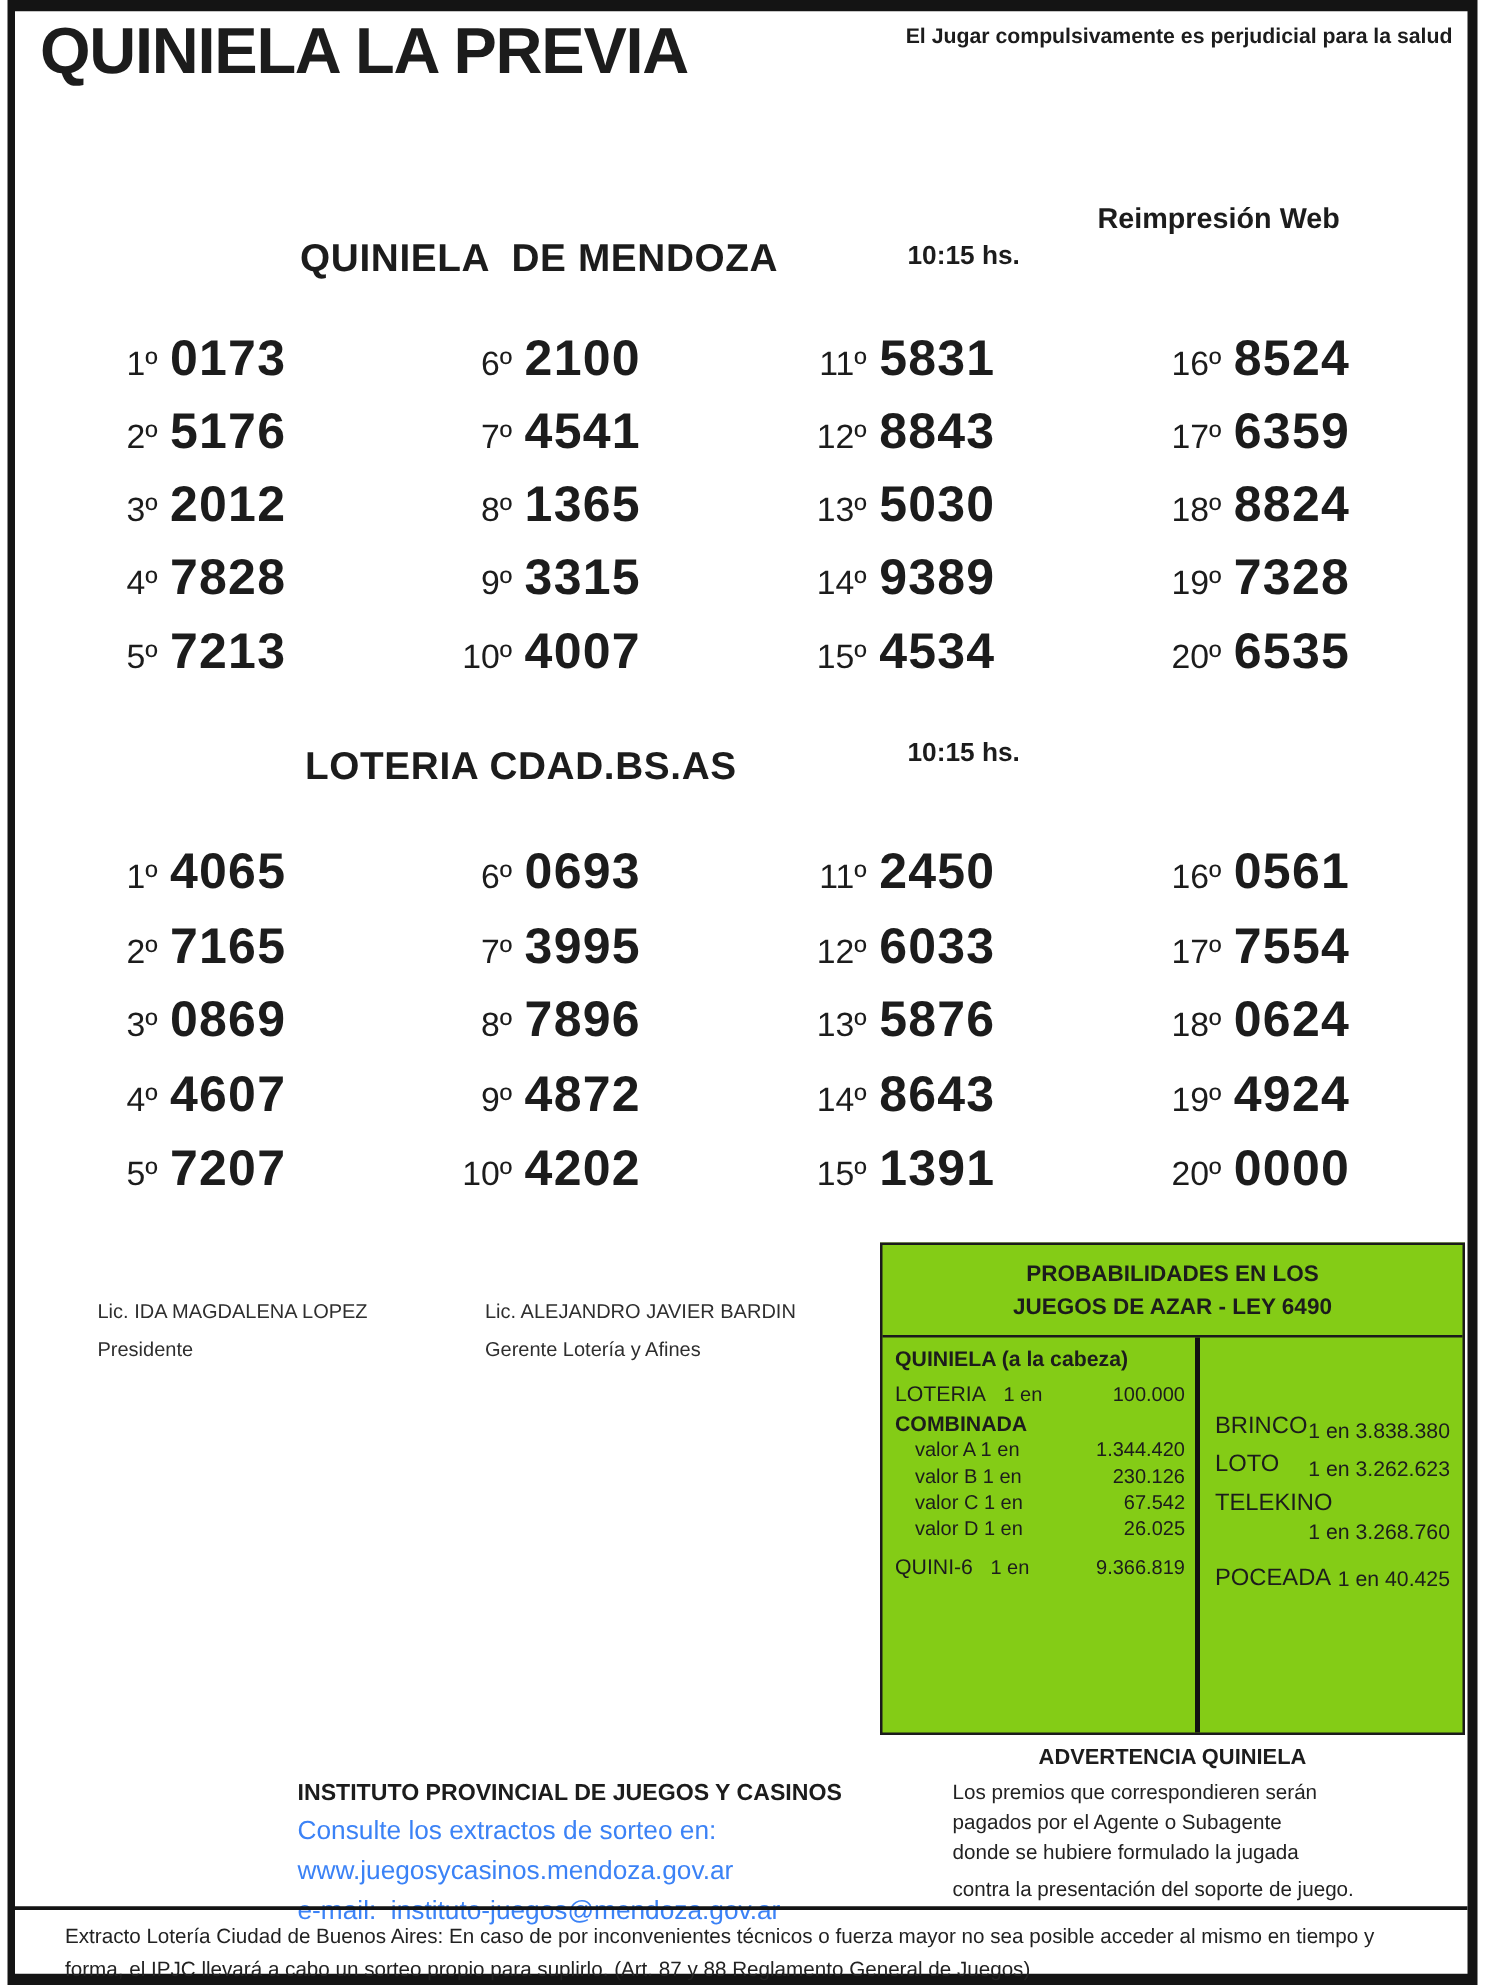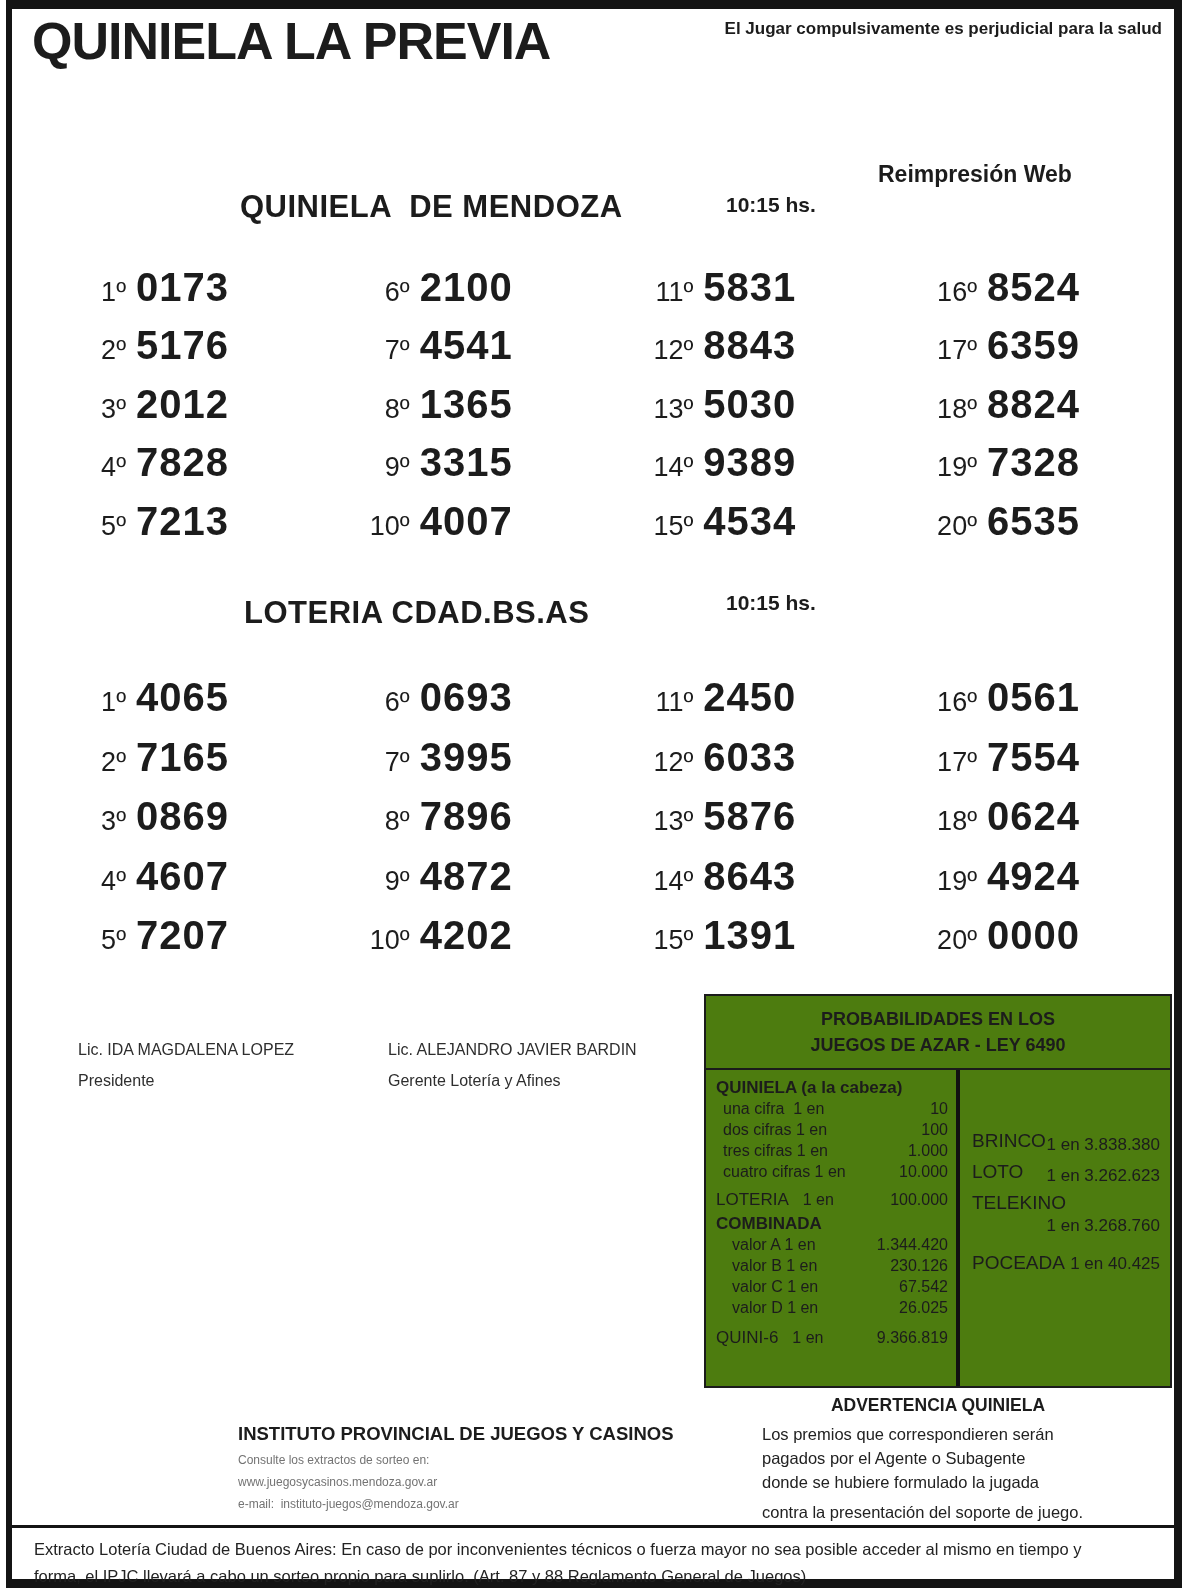--- a/index.html
+++ b/index.html
@@ -24,21 +24,21 @@
   .sig .sig-role{font-size:16px;color:#2e2e2e;margin-top:13px;}
 
   .draw{font-size:17px;}
   .draw-row1{display:flex;align-items:baseline;}
   .draw-sorteo{font-size:25px;color:#222;}
   .draw-number{font-size:38px;font-weight:700;margin-left:58px;}
   .draw-row{margin-top:11px;display:flex;align-items:baseline;}
   .draw-label{color:#2e2e2e;margin-right:18px;}
   .draw-val{font-weight:700;font-size:18px;}
 
-  .prob-box{left:692px;top:985px;width:468px;height:394px;box-sizing:border-box;border:2px solid #1b1b1b;background:#4d7c0f;}
+  .prob-box{left:692px;top:985px;width:468px;height:394px;box-sizing:border-box;border:2px solid #1b1b1b;background:#84cc16;}
   .prob-header{height:72px;border-bottom:2px solid #1b1b1b;display:flex;flex-direction:column;justify-content:center;text-align:center;font-size:18px;font-weight:700;line-height:1.45;}
   .prob-body{display:flex;height:316px;box-sizing:border-box;}
   .prob-left{width:254px;box-sizing:border-box;border-right:4px solid #111;padding:8px 8px 6px 10px;font-size:16px;}
   .prob-heading{font-weight:700;font-size:17px;}
   .prow{display:flex;align-items:baseline;line-height:21px;padding-left:7px;}
   .prow .plabel{white-space:pre;}
   .prow .pval{margin-left:auto;text-align:right;}
   .prow-bold{display:flex;align-items:baseline;padding-left:0;}
   .prow-bold .pname{font-weight:400;font-size:17px;}
   .prow-bold .pmid{margin-left:14px;}
@@ -54,23 +54,23 @@
   .game-inline{margin-top:16px;}
   .game-inline .godds{top:0;}
 
   .advert{left:692px;top:1386px;width:468px;}
   .advert-title{text-align:center;font-weight:700;font-size:17.5px;}
   .advert-lines{padding-left:58px;font-size:16.5px;line-height:24px;margin-top:6px;color:#222;}
   .advert-lines .last{margin-top:6px;}
 
   .inst{left:226px;top:1414px;}
   .inst-title{font-size:18.5px;font-weight:700;}
-  .inst-line{font-size:12px;margin-top:8px;white-space:pre;color:#737373;}
-
-  .footer{left:0;right:0;top:1516px;border-top:3px solid #141414;padding:8px 14px 0 22px;font-size:16.5px;line-height:27px;color:#222;}
+  .inst-line{font-size:21px;margin-top:8px;white-space:pre;color:#3b82f6;}
+
+  .footer{left:0;right:0;top:1516px;border-top:3px solid #141414;padding:8px 14px 0 40px;font-size:16.5px;line-height:27px;color:#222;}
 </style>
 </head>
 <body>
 
 <div class="doc">
 
   <div class="abs main-title">QUINIELA LA PREVIA</div>
   <div class="abs warning">El Jugar compulsivamente es perjudicial para la salud</div>
   <div class="abs reprint">Reimpresión Web</div>
 
@@ -297,42 +297,20 @@
 
 
   <div class="abs prob-box">
     <div class="prob-header">
       <div>PROBABILIDADES EN LOS</div>
       <div>JUEGOS DE AZAR - LEY 6490</div>
     </div>
     <div class="prob-body">
       <div class="prob-left">
         <div class="prob-heading">QUINIELA (a la cabeza)</div>
-        <div>
-
-            <div class="prow">
-              <span class="plabel">una cifra  1 en</span>
-              <span class="pval">10</span>
-            </div>
-
-            <div class="prow">
-              <span class="plabel">dos cifras 1 en</span>
-              <span class="pval">100</span>
-            </div>
-
-            <div class="prow">
-              <span class="plabel">tres cifras 1 en</span>
-              <span class="pval">1.000</span>
-            </div>
-
-            <div class="prow">
-              <span class="plabel">cuatro cifras 1 en</span>
-              <span class="pval">10.000</span>
-            </div>
-          </div>
         <div class="prow-bold mt8">
           <span class="pname">LOTERIA</span>
           <span class="pmid">1 en</span>
           <span class="pval">100.000</span>
         </div>
         <div class="prob-heading mt4">COMBINADA</div>
         <div class="combi">
 
             <div class="prow">
               <span class="plabel">valor A 1 en</span>

